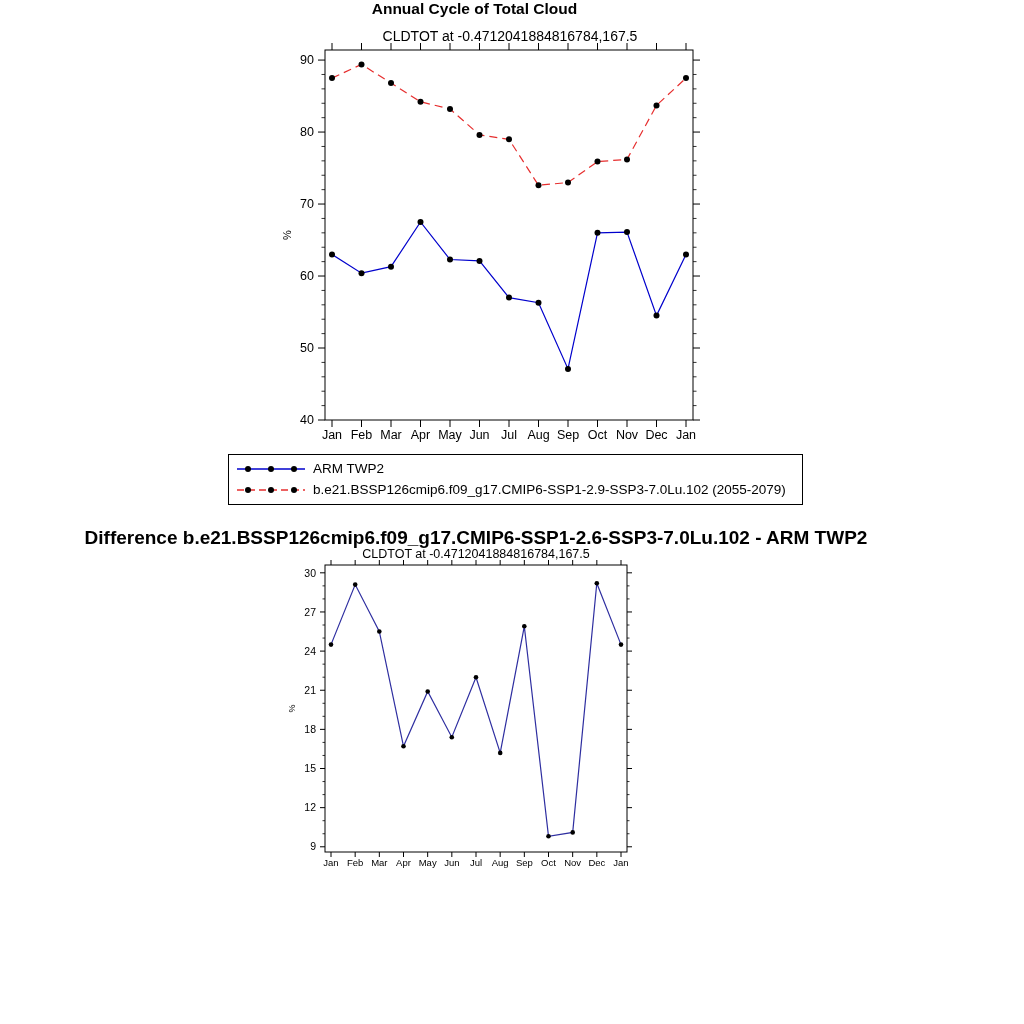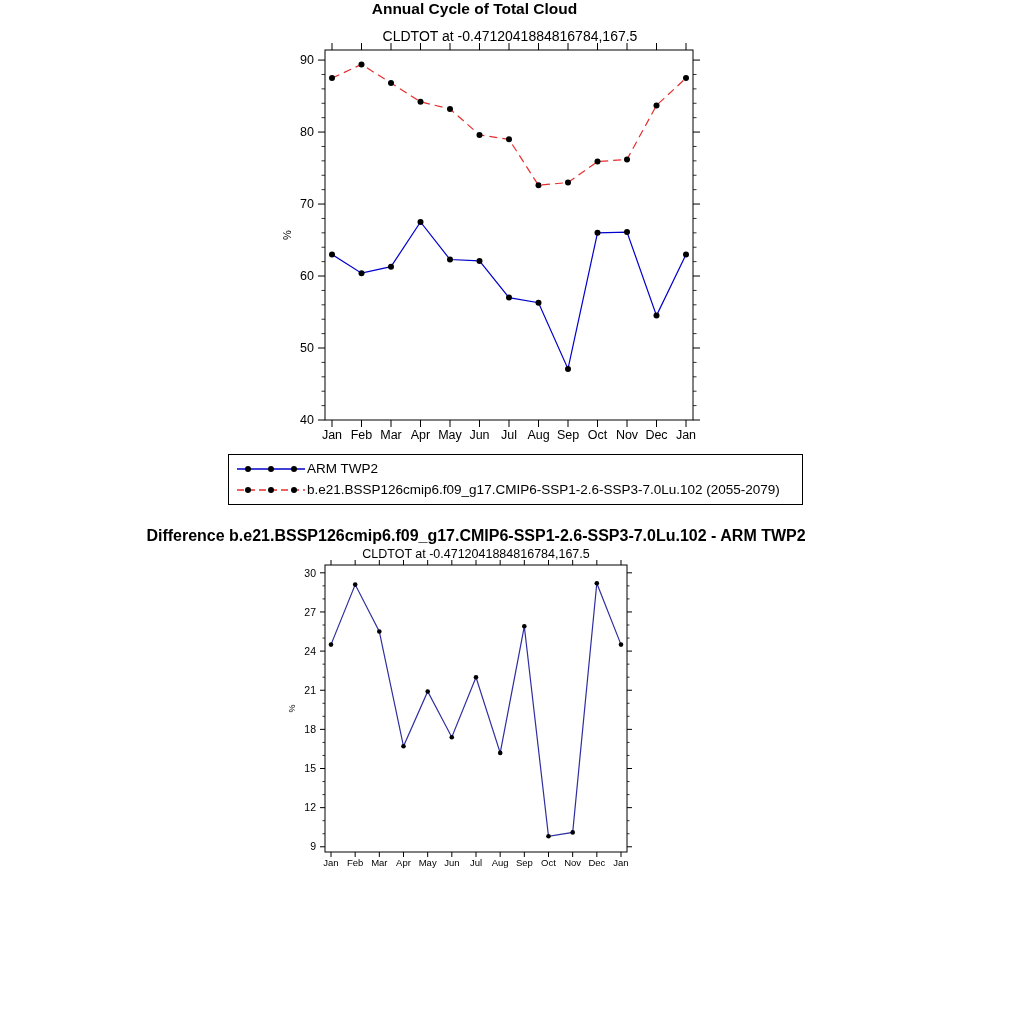--- a/index.html
+++ b/index.html
@@ -19,40 +19,41 @@
     font-size: 15.5px; font-weight: bold;
   }
   .chart-subtitle-top {
     left: 325px; top: 28px; width: 370px;
     text-align: center;
     font-size: 14px;
   }
   .chart-title-bottom {
     left: 0; top: 527px; width: 952px;
     text-align: center;
-    font-size: 16px; font-weight: bold;
+    font-size: 19px; font-weight: bold;
   }
   .chart-subtitle-bottom {
     left: 325px; top: 547px; width: 302px;
     text-align: center;
     font-size: 12.5px;
   }
   #plot-svg { left: 0; top: 0; }
   #plot-svg text { font-family: "Liberation Sans", "DejaVu Sans", sans-serif; fill: #000; }
   .legend {
     left: 228px; top: 454px; width: 575px;
     border: 1px solid #000;
     background: #fff;
     box-sizing: border-box;
     padding: 3px 6px 4px 6px;
   }
   .legend-row {
     display: flex;
     align-items: center;
     height: 21px;
+    gap: 6px;
     font-size: 13.5px;
     white-space: nowrap;
   }
   .legend-row svg { flex: 0 0 auto; display: block; }
   .swatch line { stroke-width: 1.4; }
   .swatch.dashed line { stroke-dasharray: 7 4; }
   .swatch circle { fill: #000; }
 </style>
 </head>
 <body>
@@ -319,20 +320,20 @@
       </svg>
       <span>ARM TWP2</span>
     </div>
     <div class="legend-row">
       <svg class="swatch dashed" width="72" height="14" viewBox="0 0 72 14">
         <line x1="2" y1="7" x2="70" y2="7" stroke="#e62e2e"></line>
         <circle cx="13" cy="7" r="3"></circle>
         <circle cx="36" cy="7" r="3"></circle>
         <circle cx="59" cy="7" r="3"></circle>
       </svg>
-      <span>b.e21.BSSP126cmip6.f09_g17.CMIP6-SSP1-2.6-SSP3-7.0Lu.102 (2055-2079)</span>
+      <span>b.e21.BSSP126cmip6.f09_g17.CMIP6-SSP1-2.9-SSP3-7.0Lu.102 (2055-2079)</span>
     </div>
   </div>
 
   <div class="abs chart-title-bottom">Difference b.e21.BSSP126cmip6.f09_g17.CMIP6-SSP1-2.6-SSP3-7.0Lu.102 - ARM TWP2</div>
   <div class="abs chart-subtitle-bottom">CLDTOT at -0.4712041884816784,167.5</div>
 
 </div>
 
 </body></html>

